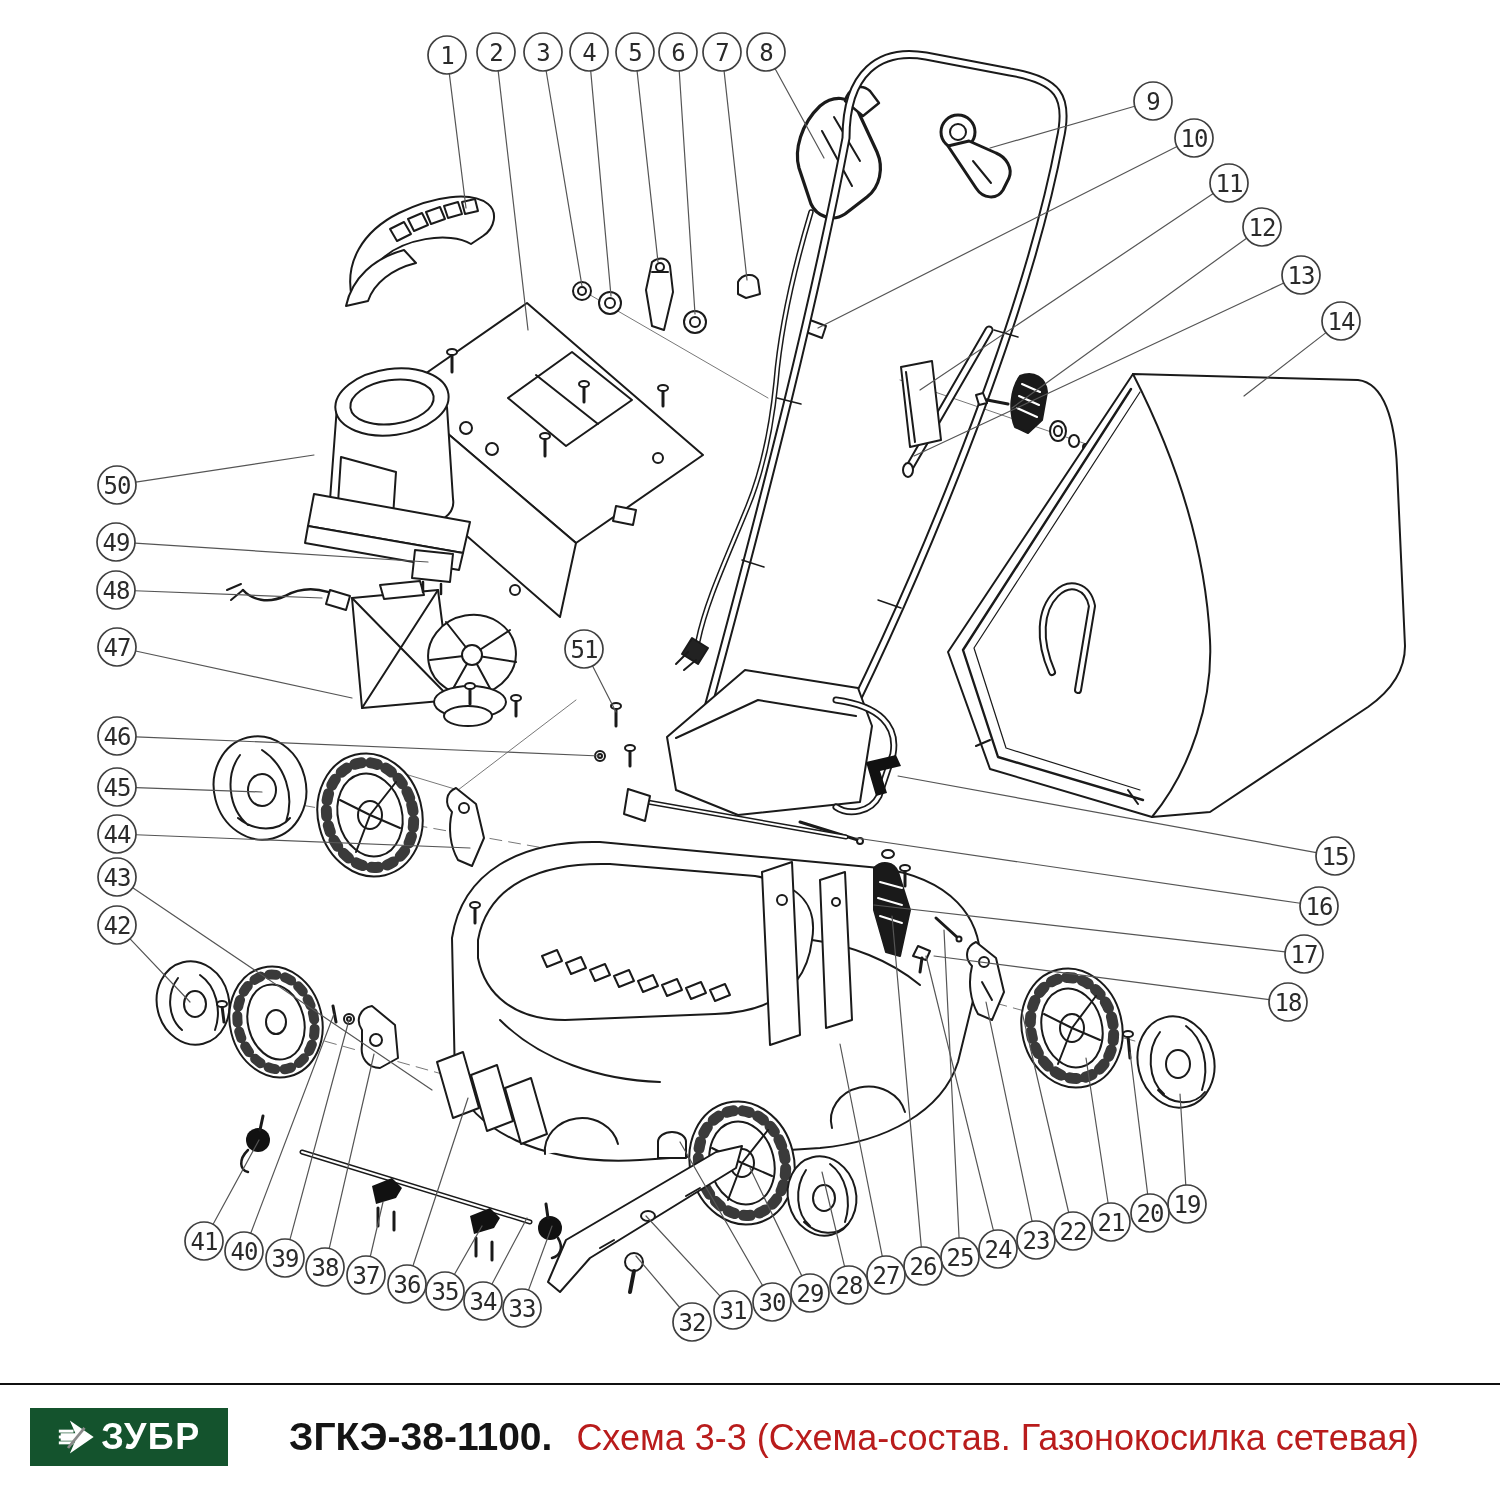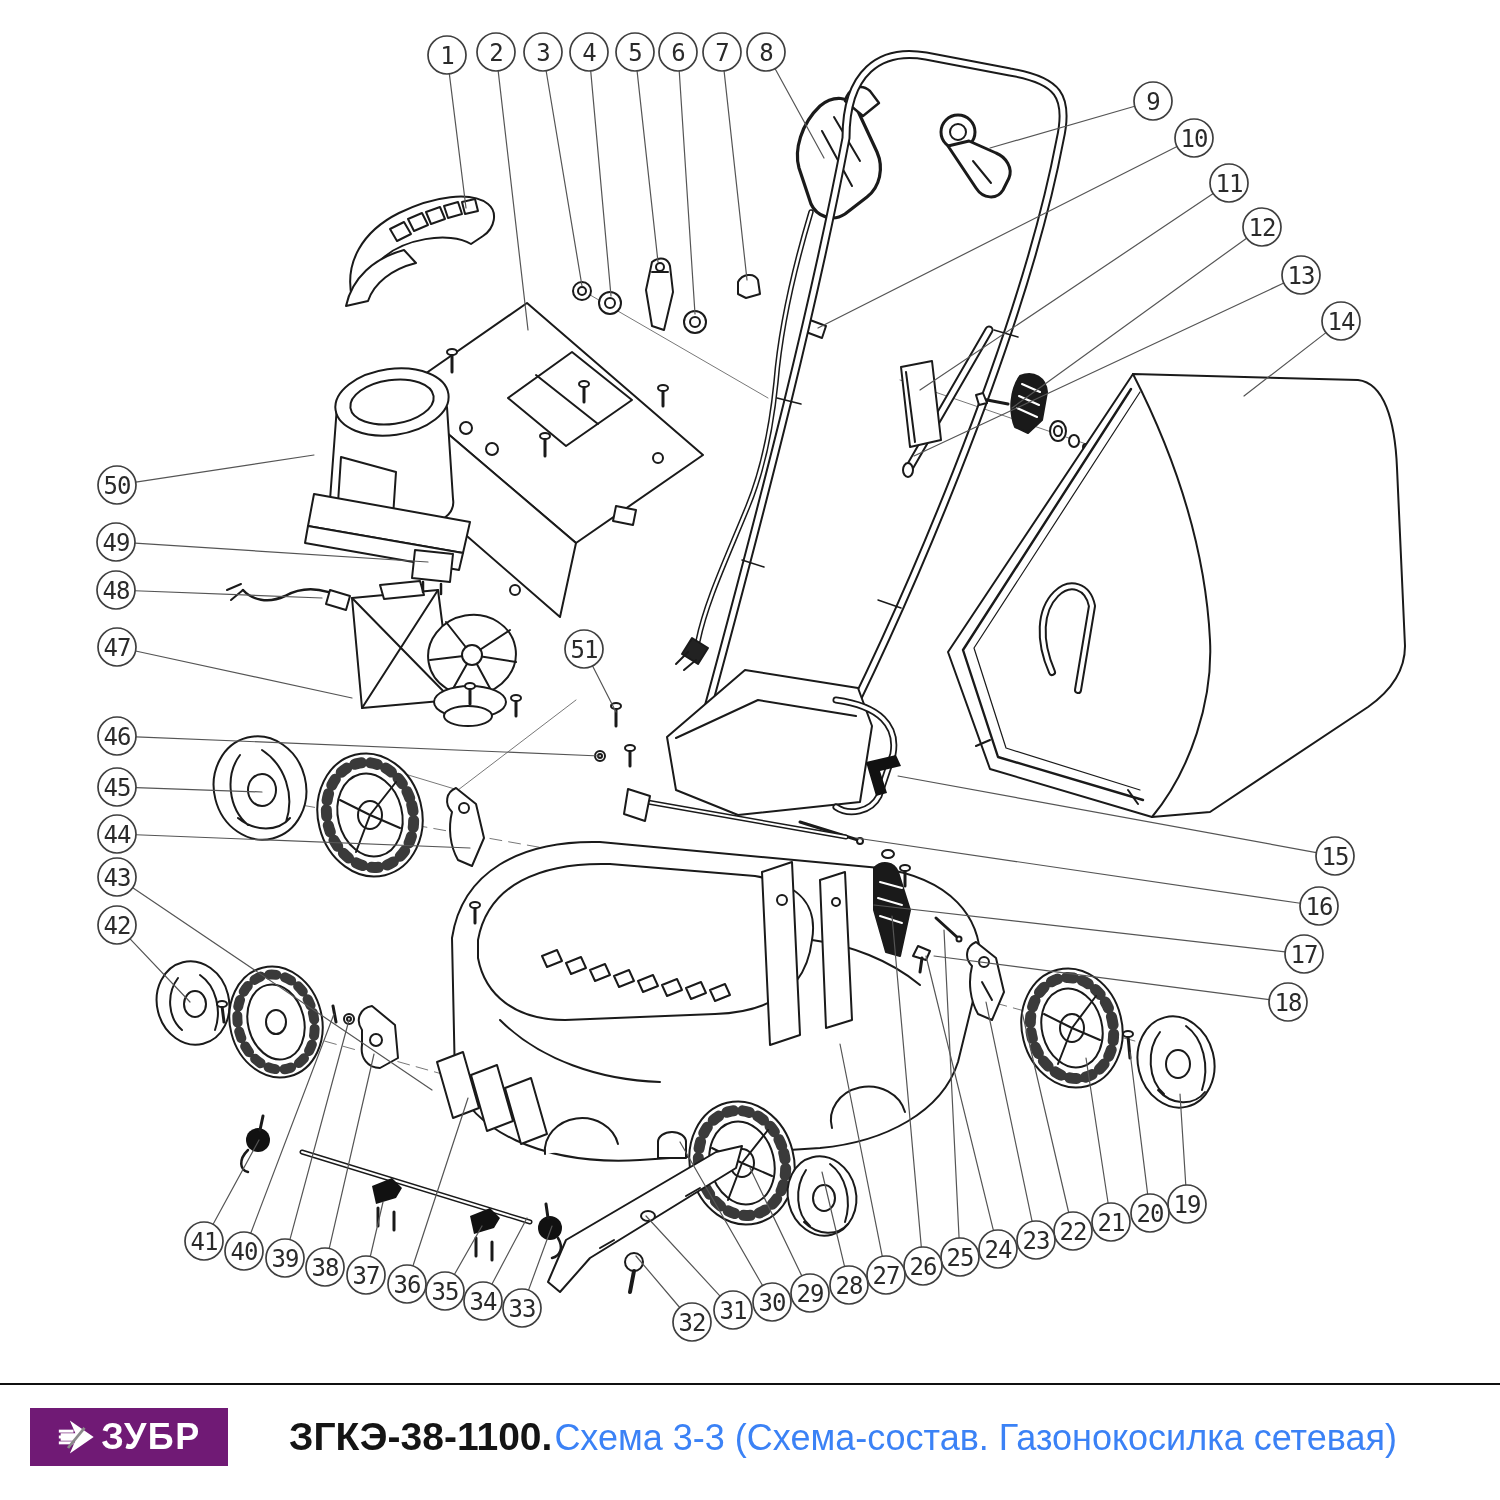--- a/index.html
+++ b/index.html
@@ -3,26 +3,26 @@
 <meta charset="utf-8">
 <style>
   html,body{margin:0;padding:0;background:#fff;}
   .page{position:relative;width:1500px;height:1500px;background:#fff;overflow:hidden;
         font-family:"Liberation Sans",sans-serif;}
   svg.diagram{position:absolute;top:0;left:0;}
   svg.diagram path,svg.diagram line,svg.diagram ellipse,svg.diagram circle,svg.diagram rect{
       vector-effect:none;}
   .footer-rule{position:absolute;top:1383px;left:0;width:1500px;border-top:2.5px solid #101010;}
   .footer{position:absolute;top:1401px;left:0;width:1500px;height:72px;display:flex;align-items:center;}
-  .logo{margin-left:30px;width:198px;height:58px;background:#701a75;display:flex;
+  .logo{margin-left:30px;width:198px;height:58px;background:#14532d;display:flex;
         align-items:center;justify-content:center;flex:0 0 auto;}
   .logo-text{color:#ffffff;font-weight:bold;font-size:36px;letter-spacing:1.5px;line-height:1;}
   .title{margin-left:61px;white-space:nowrap;}
   .model{font-size:39px;font-weight:bold;color:#141414;}
-  .subtitle{font-size:36px;color:#3b82f6;margin-left:2px;}
+  .subtitle{font-size:36px;color:#b91c1c;margin-left:24px;}
   #callouts text{font-family:"DejaVu Sans Mono",monospace;letter-spacing:-1px;}
 </style>
 </head>
 <body>
 
 <div class="page">
 
 <svg class="diagram" width="1500" height="1383" viewBox="0 0 1500 1383" stroke="#1a1a1a" fill="none" stroke-width="2" stroke-linejoin="round" stroke-linecap="round">
 
   <g stroke="#787878" stroke-width="1">

